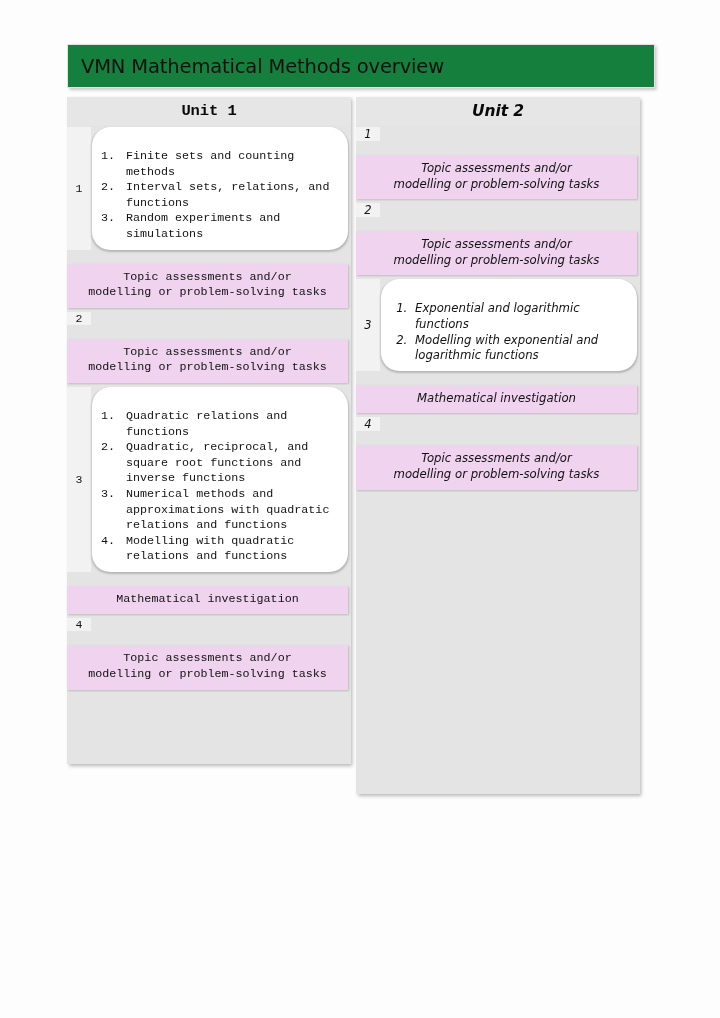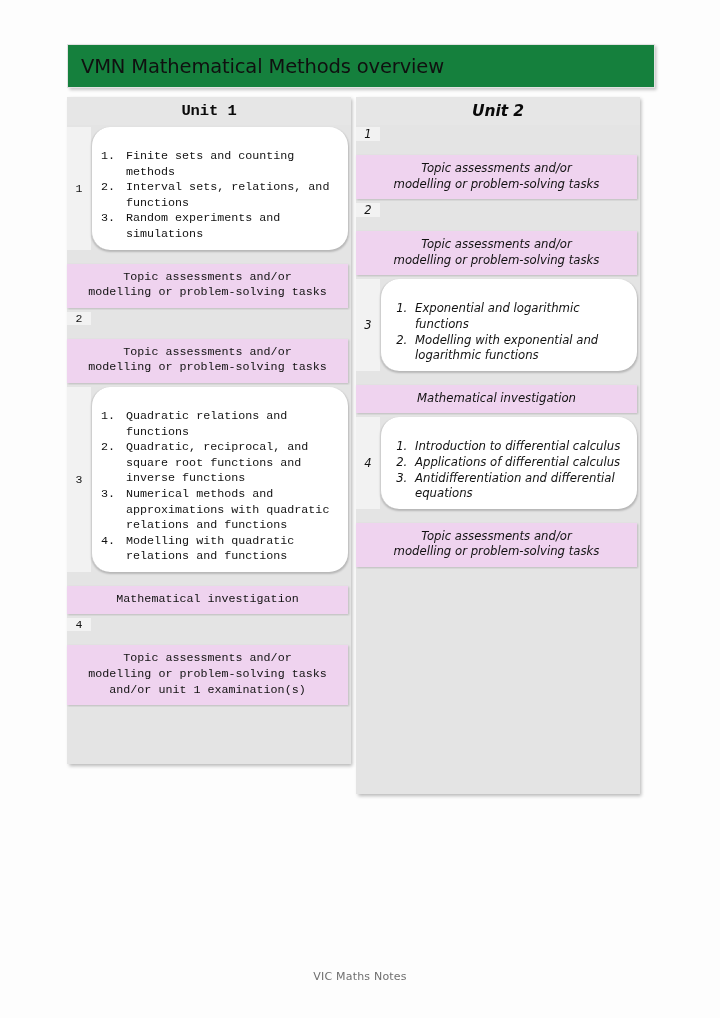--- a/index.html
+++ b/index.html
@@ -206,21 +206,20 @@
             <span class="line">Mathematical investigation</span>
           </div>
         </div>
         <div class="topic-row">
           <div class="num-cell">4</div>
         </div>
         <div class="assess-row">
           <div class="assess-band">
             <span class="line">Topic assessments and/or</span>
             <span class="line">modelling or problem-solving tasks</span>
-            <span class="line">and/or unit 1 examination(s)</span>
           </div>
         </div>
         <div class="filler" style="height: 43.1875px;"></div>
       </div>
   </div>
 
   <div class="unit-col" id="unit2">
     <div class="unit-header">Unit 2</div>
     <div class="unit-body">
         <div class="topic-row">
@@ -250,33 +249,25 @@
             </ol>
           </div>
         </div>
         <div class="assess-row">
           <div class="assess-band">
             <span class="line">Mathematical investigation</span>
           </div>
         </div>
         <div class="topic-row">
           <div class="num-cell">4</div>
-          <div class="content-cell">
-            <ol>
-              <li>Introduction to differential calculus</li>
-              <li>Applications of differential calculus</li>
-              <li>Antidifferentiation and differential equations</li>
-            </ol>
-          </div>
         </div>
         <div class="assess-row">
           <div class="assess-band">
             <span class="line">Topic assessments and/or</span>
             <span class="line">modelling or problem-solving tasks</span>
           </div>
         </div>
         <div class="filler" style="height: 167.938px;"></div>
       </div>
   </div>
 
-  <div class="footer">VIC Maths Notes</div>
 
 </div>
 
 </body></html>

